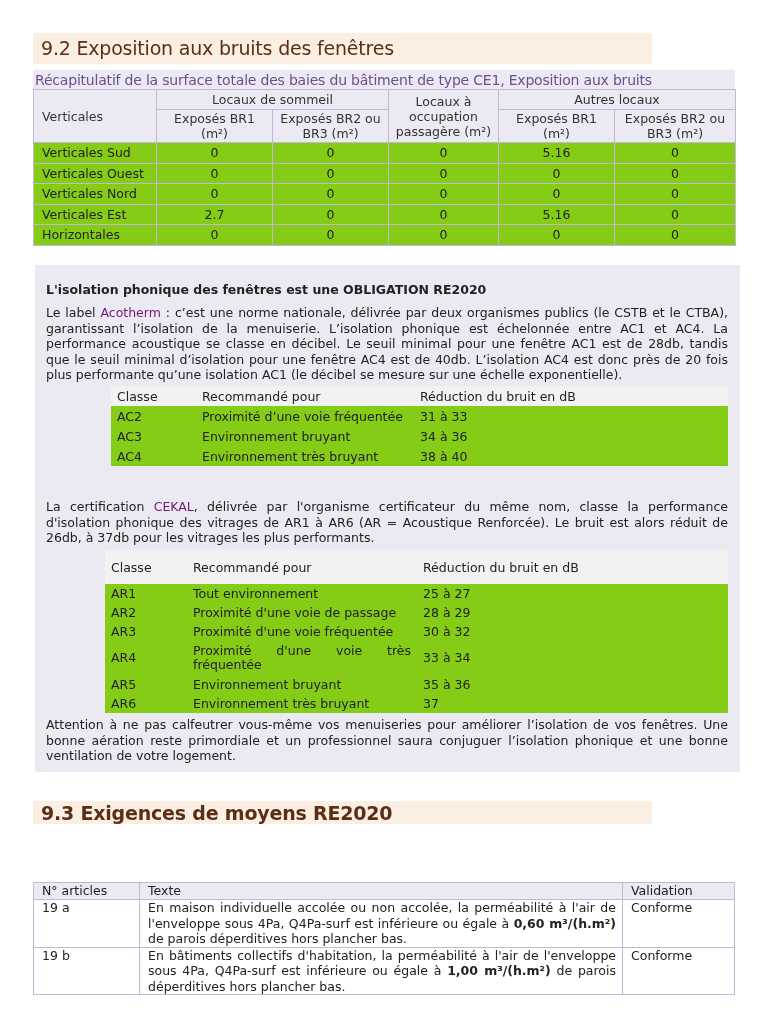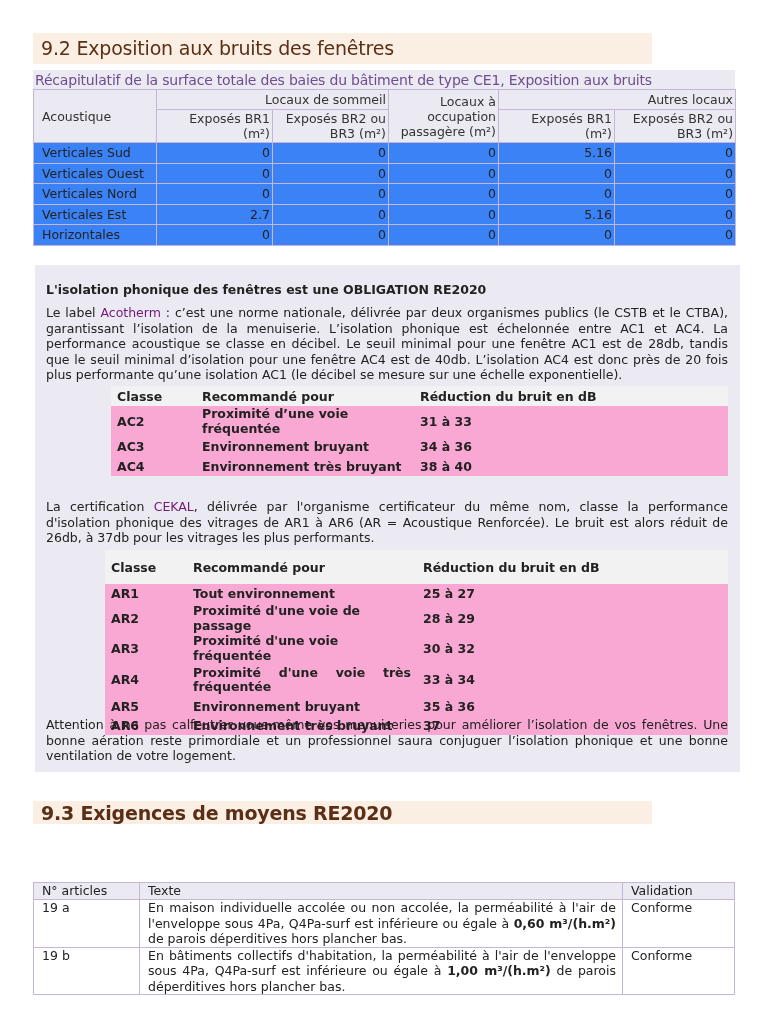--- a/index.html
+++ b/index.html
@@ -1,31 +1,31 @@
 <!DOCTYPE html>
 <html><head>
 <meta charset="utf-8">
 <style>
   html, body { margin:0; padding:0; background:#ffffff; }
   body { width:763px; height:1015px; position:relative; font-family:"DejaVu Sans", sans-serif; color:#222; overflow:hidden; }
   .sec-title { position:absolute; left:33px; width:619px; height:31px; background:#fbeee3; color:#5a2f16; font-size:19px; line-height:31px; padding-left:8px; box-sizing:border-box; font-weight:normal; letter-spacing:-0.2px; }
   .caption { position:absolute; left:33px; top:70px; width:702px; height:20px; background:#ebe9f1; color:#6d4e8e; font-size:14px; line-height:20px; padding-left:2px; box-sizing:border-box; letter-spacing:-0.2px; white-space:nowrap; }
   table { border-collapse:collapse; }
   .t1 { position:absolute; left:33px; top:89px; width:702px; font-size:12.5px; table-layout:fixed; }
-  .t1 td, .t1 th { border:1px solid #c3b6d6; font-weight:normal; text-align:right; padding:0 2px; line-height:15px; }
+  .t1 td, .t1 th { border:1px solid #c3b6d6; font-weight:normal; text-align:center; padding:0 2px; line-height:15px; }
   .t1 thead th { background:#ebe9f1; color:#333; }
-  .t1 tbody td { background:#3b82f6; height:19.5px; }
+  .t1 tbody td { background:#84cc16; height:19.5px; }
   .t1 tbody td.lbl { text-align:left; padding-left:8px; }
   .t1 .thl { text-align:left; padding-left:8px; }
   .box { position:absolute; left:35px; top:265px; width:705px; height:507px; background:#ebe9f1; }
   .box p { margin:0; font-size:12.5px; line-height:15.5px; text-align:justify; color:#222; }
   .box .hd { position:absolute; left:11px; top:17px; font-weight:bold; font-size:12.5px; }
   .para { position:absolute; left:11px; width:682px; }
   .hl { color:#701a75; font-weight:normal; }
-  .inner { position:absolute; background:#f9a8d4; font-size:12.5px;font-weight:bold; }
+  .inner { position:absolute; background:#84cc16; font-size:12.5px; }
   .inner table { width:100%; table-layout:fixed; }
   .inner td { padding:0 0 0 6px; line-height:15px; height:20px; vertical-align:middle; }
   .inner tr.h td { background:#f2f2f2; }
   .ac td { height:20px; }
   .ar tr.h td { height:34px; }
   .ar td { height:20px; }
   .ar tr.row td { height:19px; }
   .ar tr.tall td { height:34px; line-height:14px; }
   .t3 { position:absolute; left:33px; top:847px; width:702px; font-size:12.5px; table-layout:fixed;margin-top:35px; }
   .t3 td { border:1px solid #c3b6d6; vertical-align:top; padding:0 6px 0 8px; line-height:15.5px; }
@@ -43,21 +43,21 @@
   <colgroup>
     <col style="width:123px">
       <col style="width:116px">
       <col style="width:116px">
       <col style="width:110px">
       <col style="width:116px">
       <col style="width:121px">
   </colgroup>
   <thead>
     <tr style="height:20px">
-      <th rowspan="2" class="thl">Acoustique</th>
+      <th rowspan="2" class="thl">Verticales</th>
       <th colspan="2">Locaux de sommeil</th>
       <th rowspan="2">Locaux à occupation passagère (m²)</th>
       <th colspan="2">Autres locaux</th>
     </tr>
     <tr style="height:33px">
       <th>Exposés BR1 (m²)</th>
       <th>Exposés BR2 ou BR3 (m²)</th>
       <th>Exposés BR1 (m²)</th>
       <th>Exposés BR2 ou BR3 (m²)</th>
     </tr>

